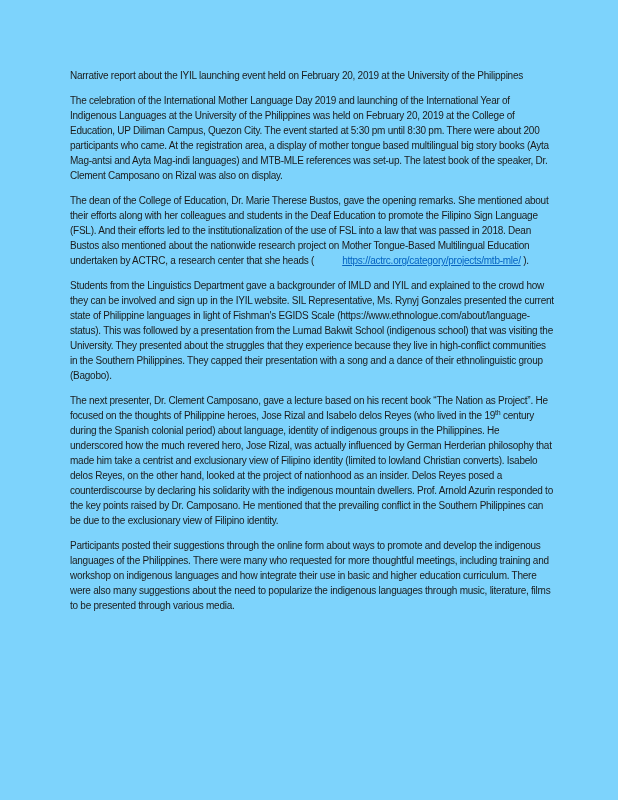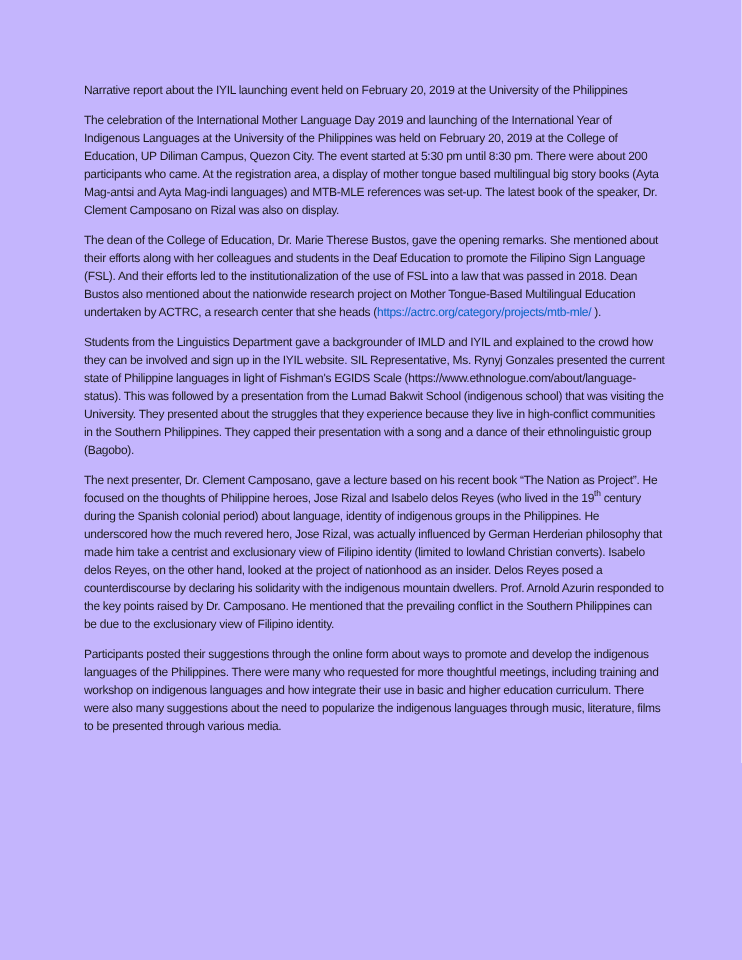--- a/index.html
+++ b/index.html
@@ -4,42 +4,44 @@
 <style>
   html, body {
     margin: 0;
     padding: 0;
     background: #ffffff;
   }
   .page {
     position: relative;
     width: 618px;
     height: 800px;
-    background: #c4b5fd;
+    background: #7dd3fc;
     overflow: hidden;
     font-family: "Liberation Sans", "DejaVu Sans", sans-serif;
   }
   .content {
     position: absolute;
     top: 68px;
     left: 70px;
     width: 484px;
     color: #1b1b1b;
     font-size: 10px;
     line-height: 15px;
     letter-spacing: -0.25px;
     text-align: left;
   }
   .content p {
     margin: 0 0 10px 0;
     padding: 0;
   }
   .hyperlink {
     color: #0563c1;
+    text-decoration: underline;
     cursor: pointer;
+    margin-left: 28px;
   }
   sup.ordinal {
     font-size: 7px;
     line-height: 0;
     vertical-align: super;
     letter-spacing: -0.2px;
   }
 </style>
 </head>
 <body>

